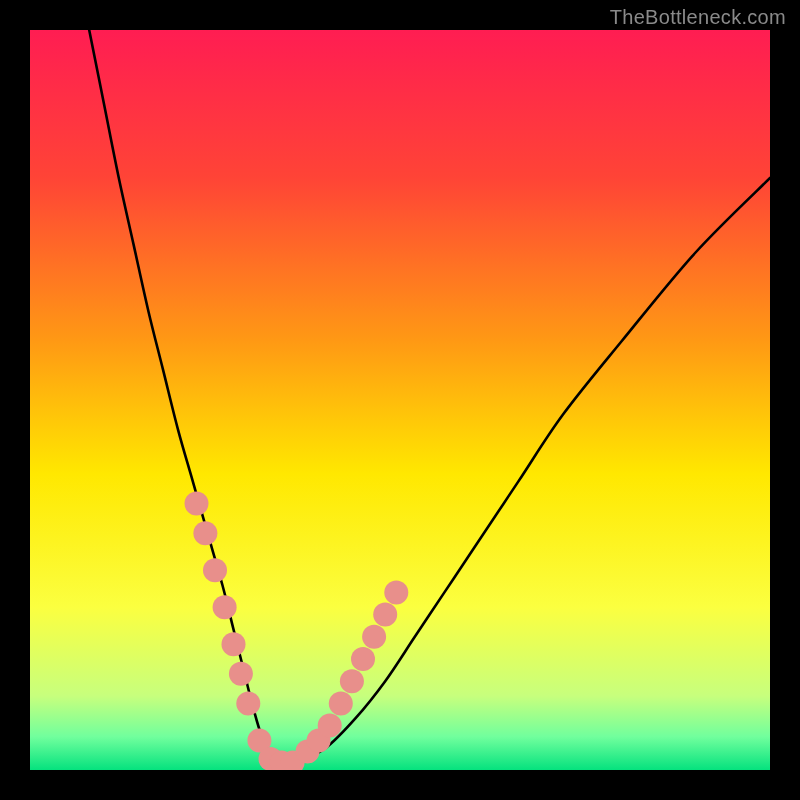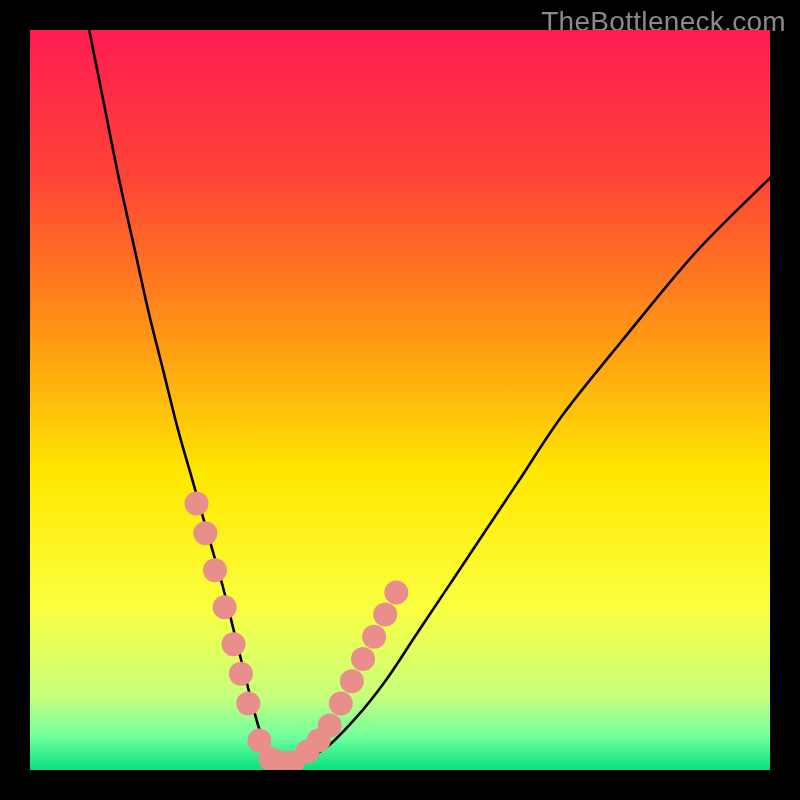--- a/index.html
+++ b/index.html
@@ -17,21 +17,21 @@
     top: 30px;
     width: 740px;
     height: 740px;
     background: #000;
   }
   .watermark {
     position: absolute;
     top: 6px;
     right: 14px;
     color: #8a8a8a;
-    font-size: 28px;
+    font-size: 20px;
     font-weight: 500;
     letter-spacing: 0.3px;
   }
   svg {
     display: block;
   }
 </style>
 </head>
 <body>
 

